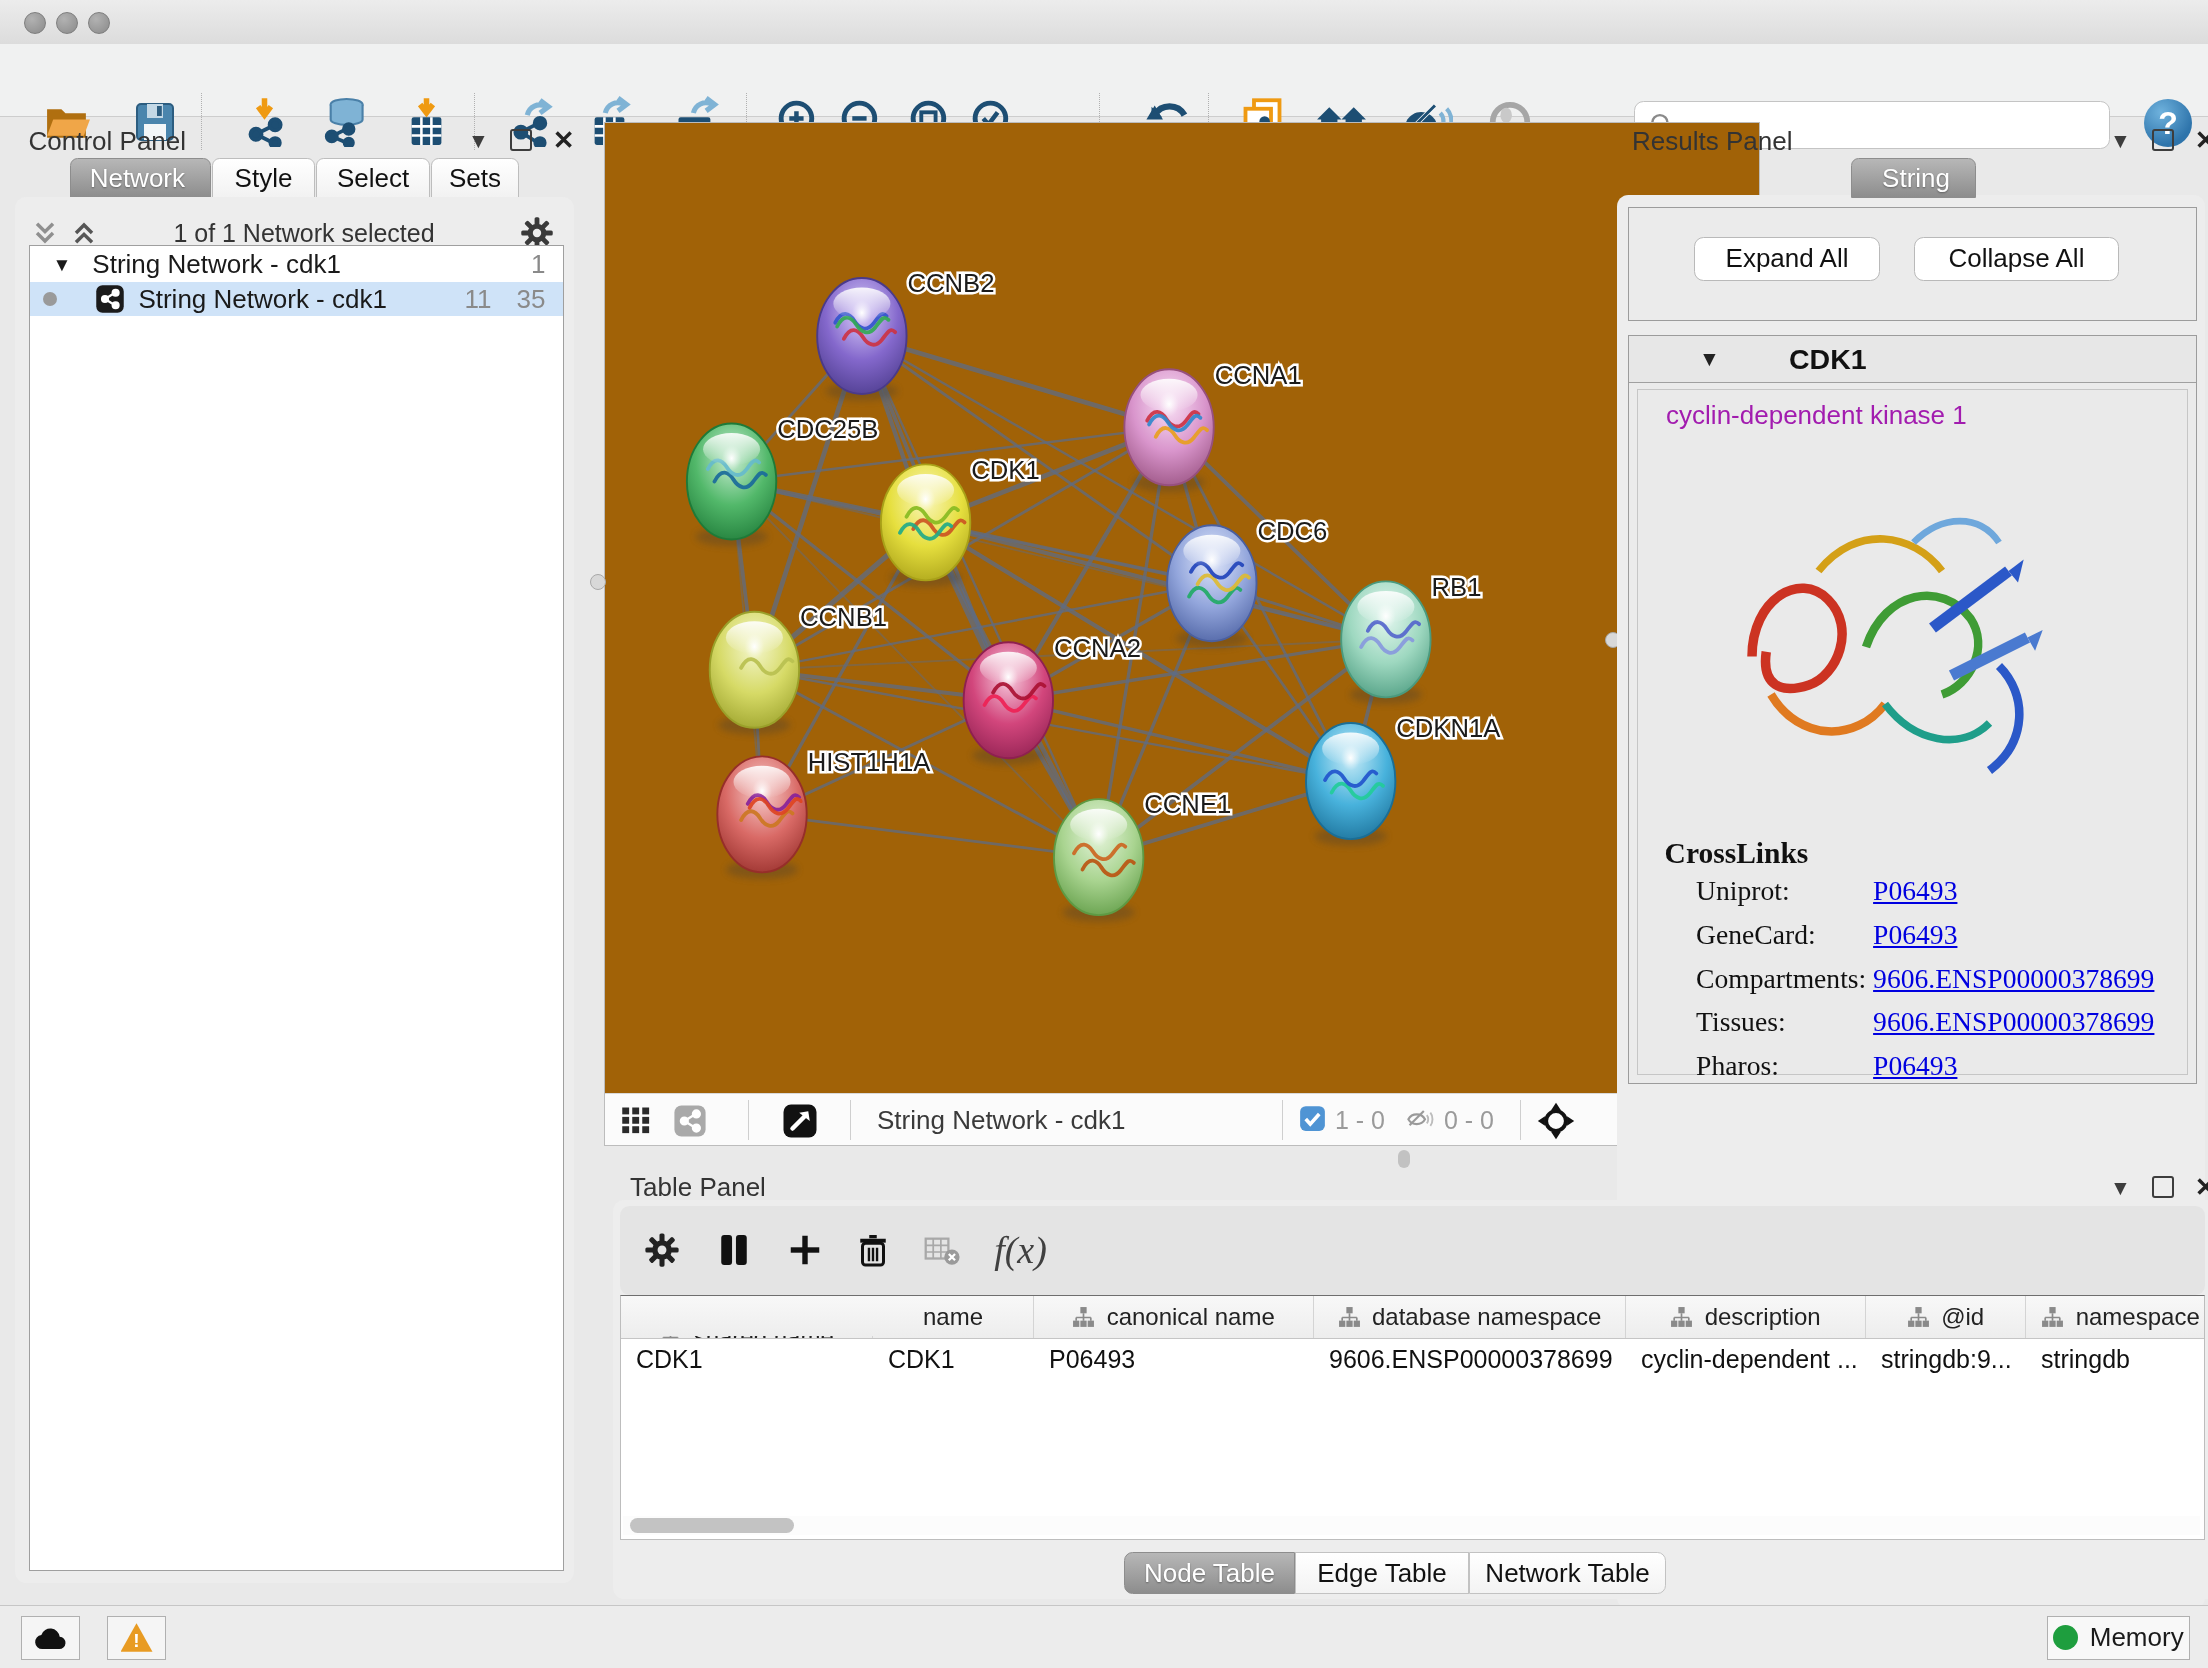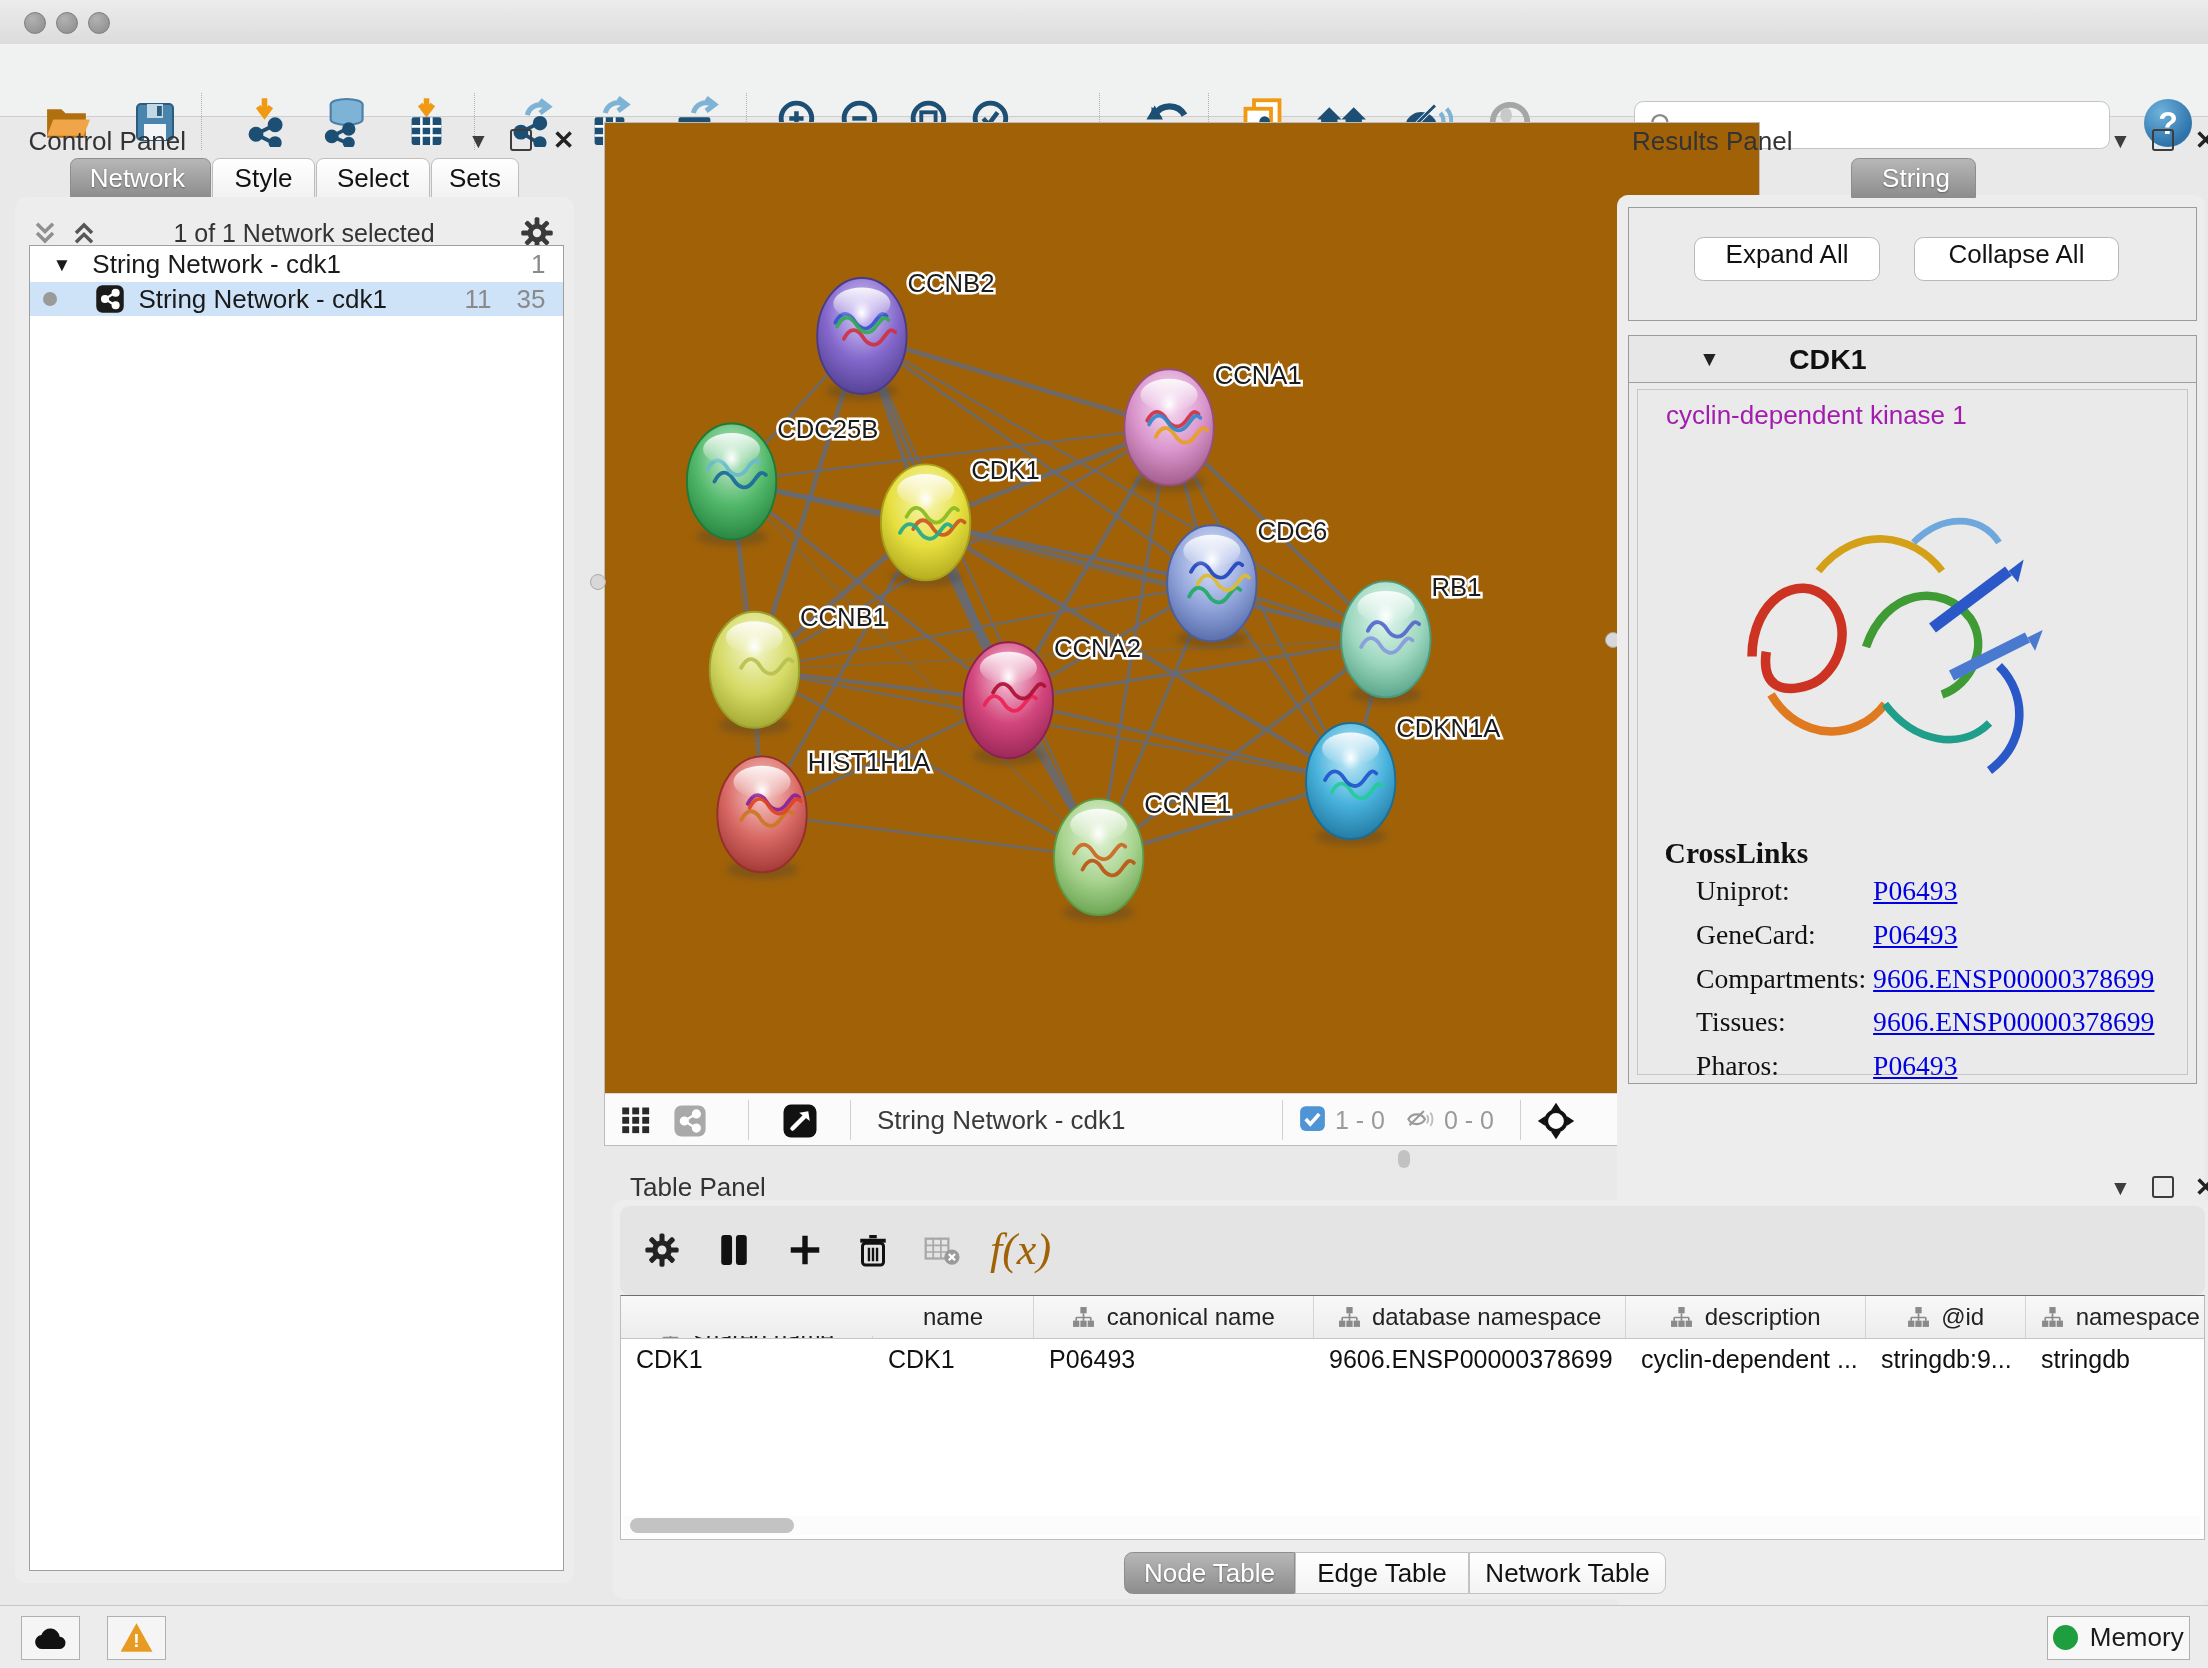--- a/index.html
+++ b/index.html
@@ -39,21 +39,21 @@
       padding:0 25px;cursor:pointer;color:#111;box-sizing:border-box;}
   .tab.selected{background:linear-gradient(#b7b7b7,#8d8d8d);color:#fff;
       text-shadow:0 1px 1.9px rgba(0,0,0,.35);border-color:#8d8d8d;justify-content:flex-end;}
   .btab{height:42px;border:1px solid #c2c2c2;background:linear-gradient(#ffffff,#f3f3f3);
       font-size:26px;display:flex;align-items:center;justify-content:center;cursor:pointer;
       color:#111;box-sizing:border-box;}
   .btab.selected{background:linear-gradient(#b7b7b7,#8d8d8d);color:#fff;text-shadow:0 1px 1.9px rgba(0,0,0,.35);border-color:#8d8d8d;}
 
   .roundbox{background:#ededed;border-radius:11.4px;}
   .btn{background:#fff;border:1.9px solid #b9b9b9;border-radius:9.5px;font-size:26px;
-      display:flex;justify-content:center;cursor:pointer;font-family:inherit;color:#111;}
+      display:flex;align-items:center;justify-content:center;cursor:pointer;font-family:inherit;color:#111;}
 
   
   .netlist{left:28.5px;top:245px;width:535px;height:1326px;background:#fff;border:1.9px solid #9f9f9f;box-sizing:border-box;}
   .treerow1{position:absolute;left:0;top:3.8px;width:100%;height:30px;display:flex;align-items:center;font-size:26px;}
   .treerow2{position:absolute;left:0;top:36px;width:100%;height:34px;display:flex;align-items:center;
       background:#cfe3f8;font-size:26px;cursor:pointer;}
   .count{color:#8a8a8a;}
 
   
   .netpanel{left:604px;top:122px;width:1156px;height:1024px;background:#a16207;border:1px solid #bcbcbc;box-sizing:border-box;}
@@ -797,21 +797,21 @@
   </span>
   <span class="tp-icon" style="left:297px">
     <svg width="38" height="34" viewBox="0 0 26 24">
         <rect x="1.5" y="4" width="16" height="14" fill="none" stroke="#a8a8a8" stroke-width="1.6"></rect>
         <path d="M1.5 8.7h16M1.5 13.4h16M6.8 4v14M12.2 4v14" stroke="#a8a8a8" stroke-width="1.2"></path>
         <circle cx="20" cy="17" r="5.4" fill="#9a9a9a"></circle>
         <path d="M17.8 14.8l4.4 4.4M22.2 14.8l-4.4 4.4" stroke="#fff" stroke-width="1.6"></path>
       </svg>
   </span>
   <span class="tp-icon" style="left:367px;width:67px">
-    <span class="serif" style="font-style:italic;font-size:44px;color:#a16207">f(x)</span>
+    <span class="serif" style="font-style:italic;font-size:38px;color:#404040">f(x)</span>
   </span>
 </div>
 
 <div class="abs table">
   <div class="thead" id="thead">
       <div class="th" style="width: 252px; margin-top: 40px;">
         <svg width="23" height="23" viewBox="0 0 22 22">
           <path d="M11 7v4M4 11h14M4 11v3M11 11v3M18 11v3" stroke="#8a8a8a" stroke-width="1.6" fill="none"></path>
           <rect x="8" y="1" width="6" height="6" fill="#8a8a8a"></rect>
           <rect x="1" y="14" width="6" height="6" fill="#8a8a8a"></rect>

